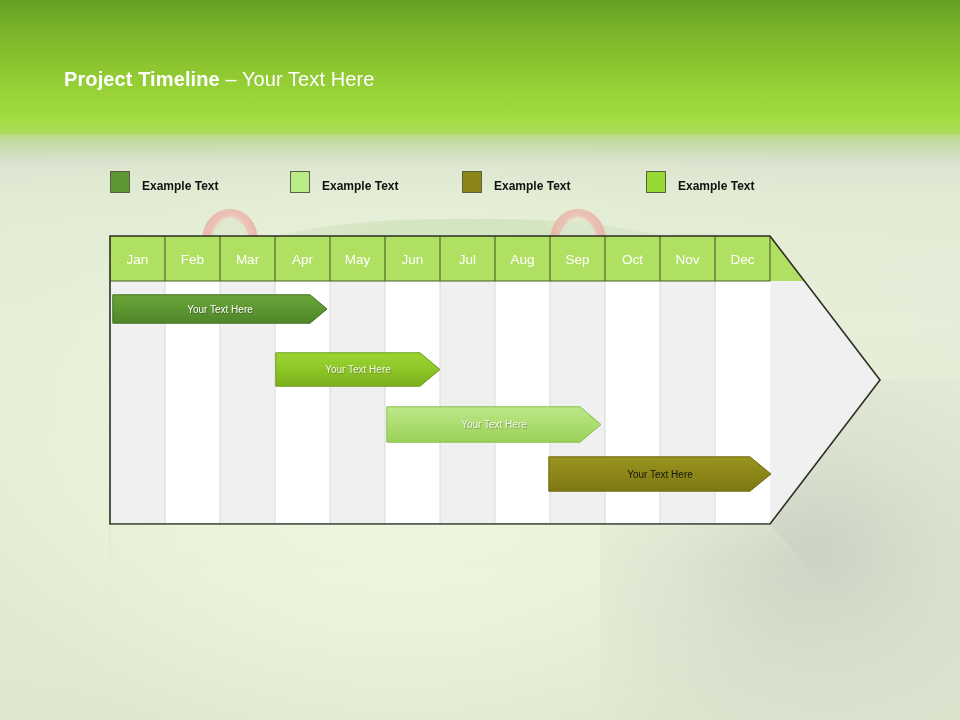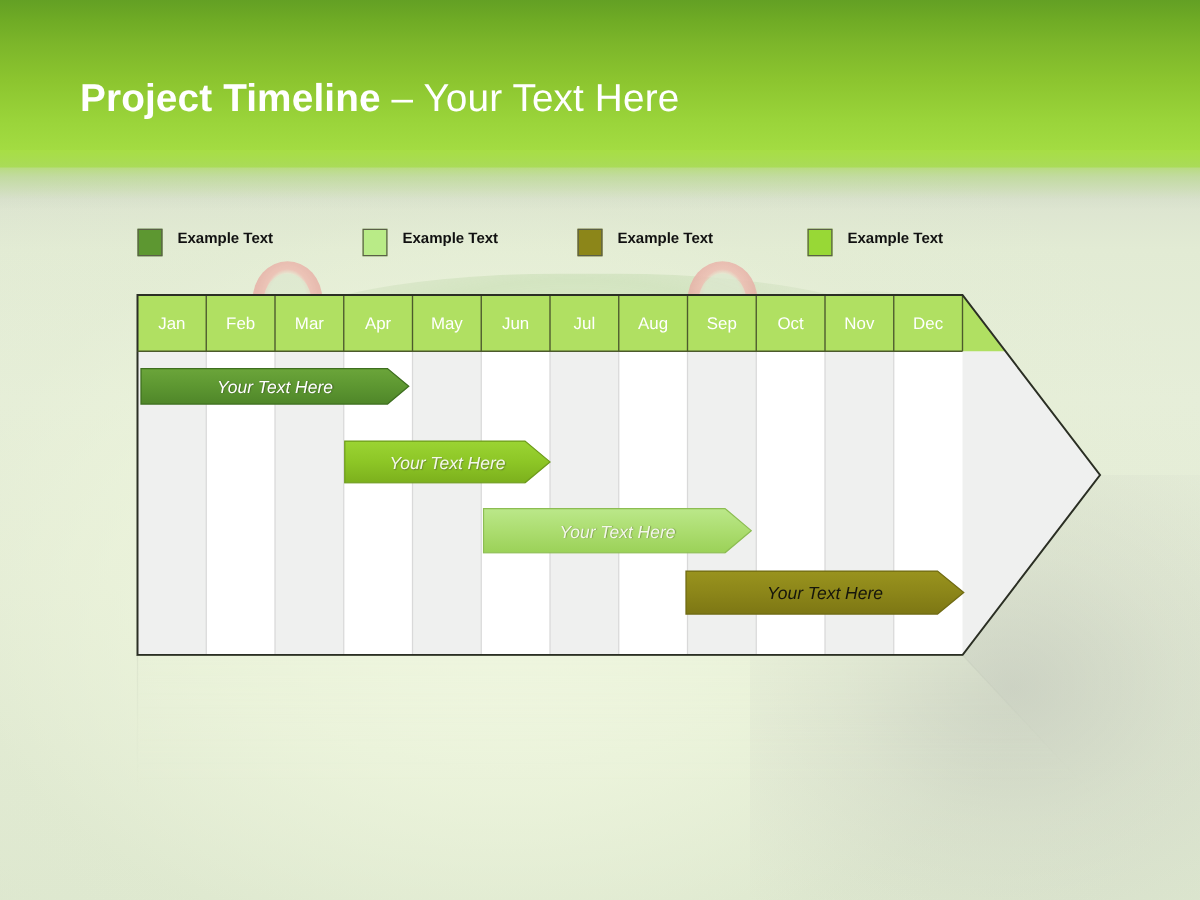--- a/index.html
+++ b/index.html
@@ -132,40 +132,40 @@
         rgba(167,222,69,1) 0%,
         rgba(176,214,126,0.55) 45%,
         rgba(186,200,176,0.12) 82%,
         rgba(190,198,186,0) 100%);
   }
 
   .title {
     position: absolute;
     left: 64px; top: 59px;
     color: #ffffff;
-    font-size: 31px;
+    font-size: 20px;
     line-height: 40px;
     letter-spacing: 0.1px;
     white-space: nowrap;
   }
   .title .strong { font-weight: bold; }
   .title .light  { font-weight: normal; }
 
   
   .legend {
     position: absolute;
     left: 110px; top: 167px;
     width: 720px; height: 30px;
   }
   .legend-item {
     position: absolute;
-    top: 16px;
+    top: 0;
     height: 26px;
     display: flex;
-    align-items: flex-start;
+    align-items: flex-end;
     white-space: nowrap;
   }
   .legend-swatch {
     width: 20px; height: 22px;
     border: 1px solid #5a5f47;
     box-sizing: border-box;
     flex: 0 0 auto;
   }
   .legend-label {
     margin-left: 12px;
@@ -205,24 +205,23 @@
     align-items: center;
     justify-content: center;
   }
   .bar svg {
     position: absolute;
     left: 0; top: 0;
   }
   .bar-label {
     position: relative;
     z-index: 2;
-    font-size: 14px;
+    font-size: 10px;
     white-space: nowrap;
     pointer-events: none;
-    font-style: italic;
   }
   .bar-label.on-dark {
     color: #ffffff;
     text-shadow: 0.7px 0.7px 0.9px rgba(40,50,25,0.55);
   }
   .bar-label.on-light {
     color: #f4f8ea;
     text-shadow: 0.7px 0.7px 0.9px rgba(80,95,50,0.55);
   }
   .bar-label.on-olive {

